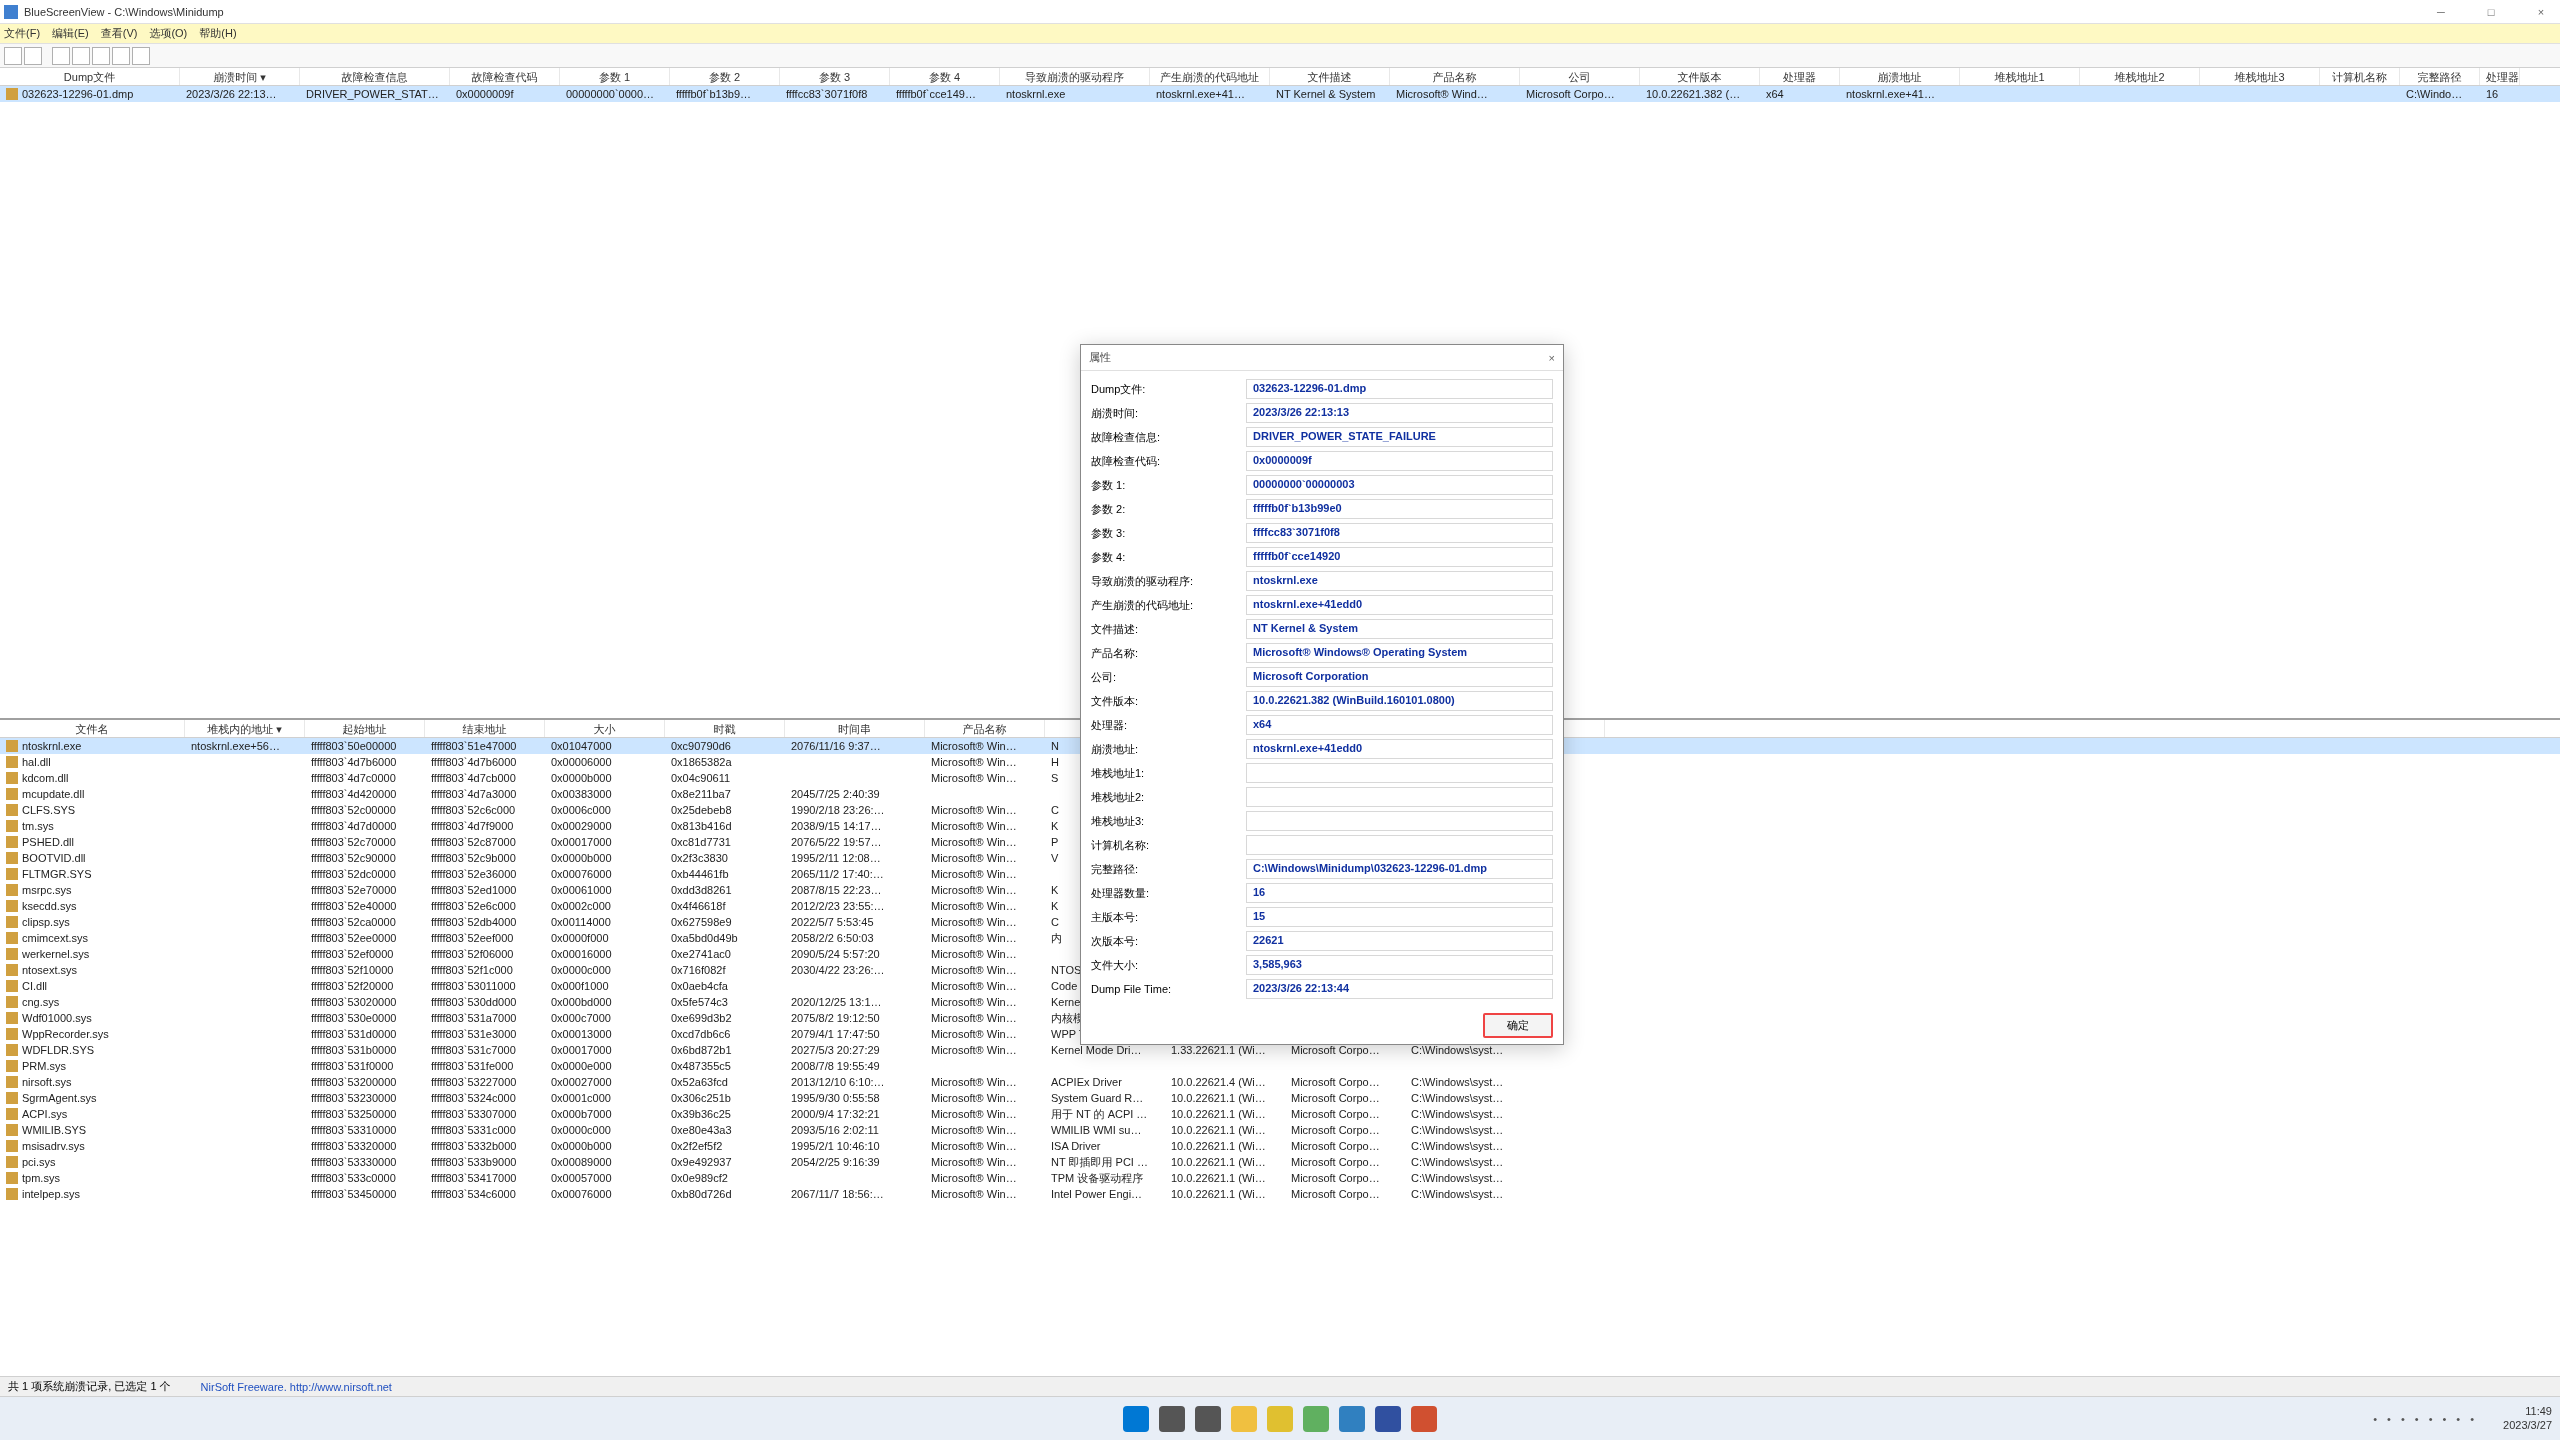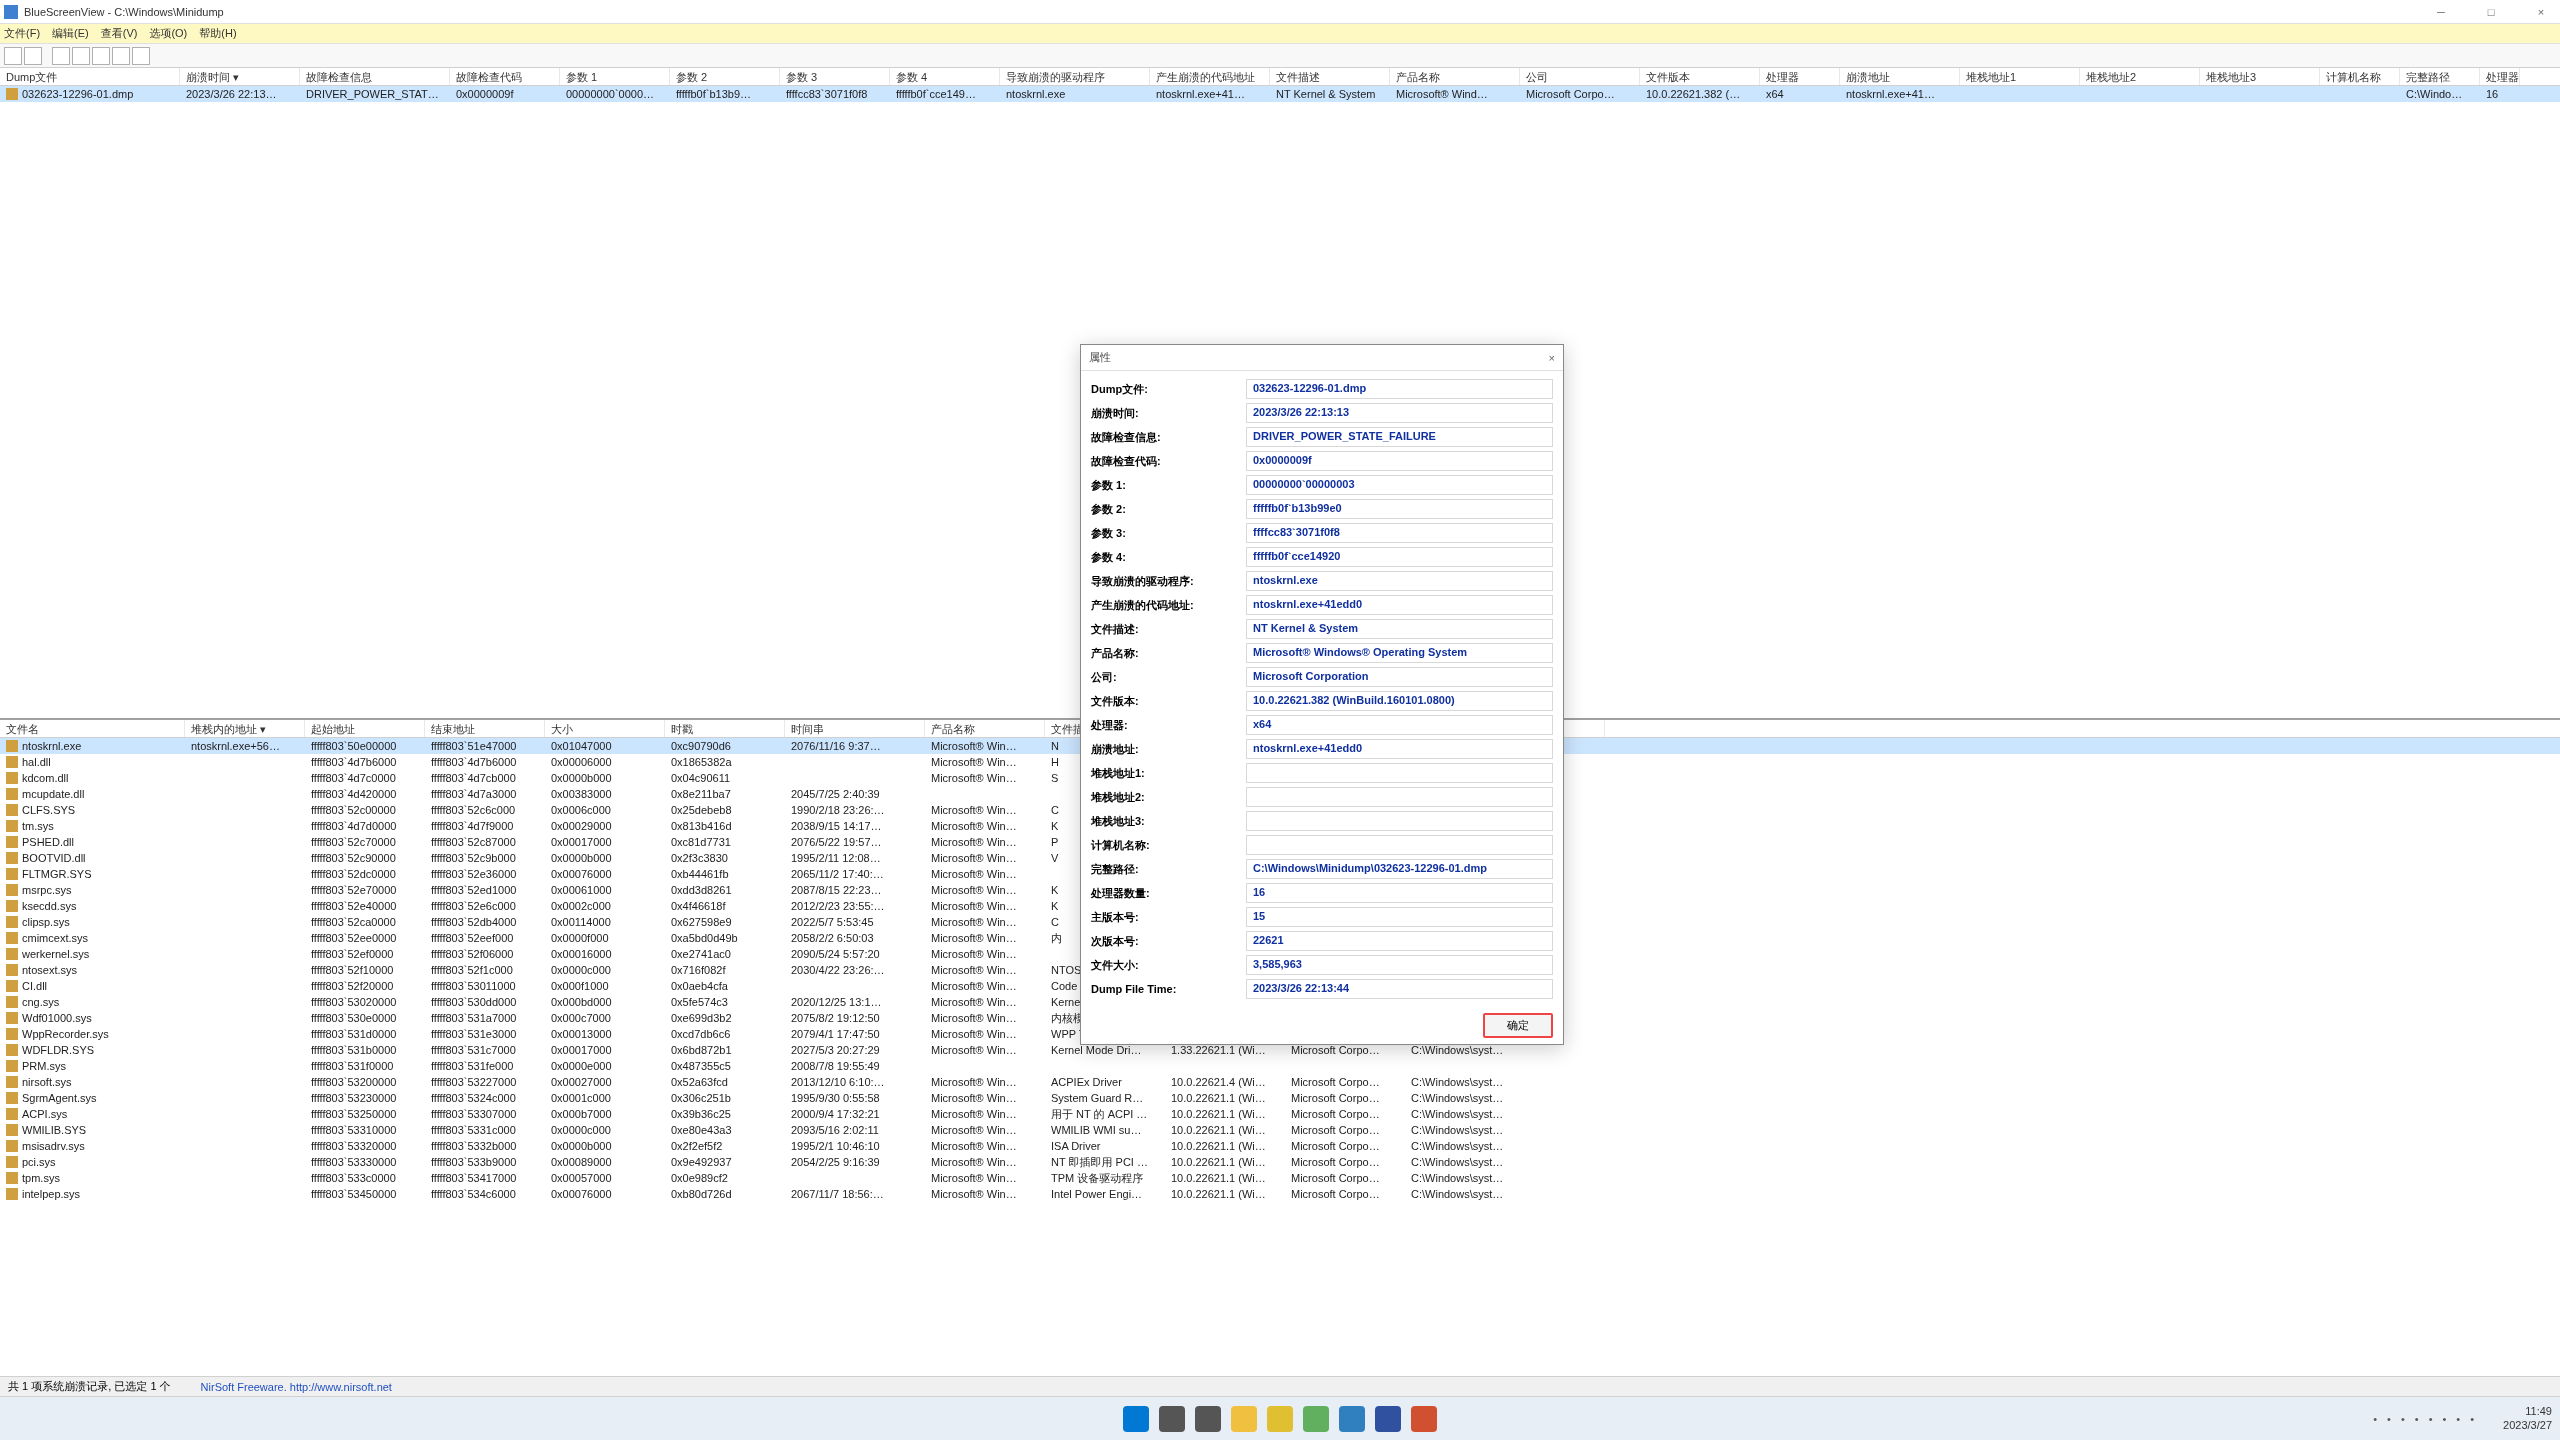--- a/index.html
+++ b/index.html
@@ -7,37 +7,37 @@
 .titlebar{background:#fff;height:24px;display:flex;align-items:center;padding:0 4px;border-bottom:1px solid #e0e0e0;}
 .titlebar .icon{width:14px;height:14px;background:#4080d0;margin-right:6px;}
 .titlebar .title{flex:1;color:#333;}
 .titlebar .winbuttons{display:flex;gap:20px;}
 .titlebar .winbtn{width:30px;text-align:center;color:#666;}
 .menubar{background:#fef9c3;height:20px;display:flex;align-items:center;padding:0 4px;gap:12px;color:#333;border-bottom:1px solid #e0e0e0;}
 .toolbar{background:#f8f8f8;height:24px;display:flex;align-items:center;padding:0 4px;gap:2px;border-bottom:1px solid #d0d0d0;}
 .toolbar .tbtn{width:18px;height:18px;border:1px solid #b0b0b0;background:#fff;}
 .toolbar .sep{width:6px;}
 .grid{background:#fff;}
-.grid-header{display:flex;background:#fff;border-bottom:1px solid #d0d0d0;height:18px;}
+.grid-header{display:flex;background:#fff;border-bottom:1px solid #d0d0d0;height:18px;text-align:center;}
 .grid-header .col{padding:2px 6px;border-right:1px solid #e8e8e8;white-space:nowrap;overflow:hidden;color:#333;}
 .grid-row{display:flex;height:16px;align-items:center;}
 .grid-row.selected{background:#cce5ff;}
 .grid-row .cell{padding:1px 6px;border-right:1px solid transparent;white-space:nowrap;overflow:hidden;color:#222;}
 .grid-row .cell.icon-cell{display:flex;align-items:center;gap:4px;}
 .grid-row .file-icon{width:12px;height:12px;background:#d0a040;display:inline-block;}
 .upper-grid{height:650px;overflow:hidden;}
 .lower-grid{flex:1;overflow:hidden;border-top:2px solid #a0a0a0;}
 .statusbar{background:#f0f0f0;height:20px;display:flex;align-items:center;padding:0 8px;border-top:1px solid #d0d0d0;gap:30px;}
 .statusbar .link{color:#2050c0;}
 .dialog{position:absolute;top:344px;left:1080px;width:484px;background:#fff;border:1px solid #888;box-shadow:0 4px 20px rgba(0,0,0,0.2);}
 .dialog .dlg-title{background:#fff;height:26px;display:flex;align-items:center;padding:0 8px;border-bottom:1px solid #e0e0e0;color:#444;}
 .dialog .dlg-title .close{margin-left:auto;color:#666;}
 .dialog .dlg-body{padding:6px 10px;}
 .dialog .proprow{display:flex;height:24px;align-items:center;}
-.dialog .proprow .plabel{width:155px;color:#000;font-weight:bold;}
+.dialog .proprow .plabel{width:155px;color:#000;font-weight:normal;}
 .dialog .proprow .pvalue{flex:1;border:1px solid #d8d8d8;padding:2px 6px;color:#1030a0;font-weight:bold;height:20px;white-space:nowrap;overflow:hidden;}
 .dialog .dlg-buttons{padding:6px 10px;display:flex;justify-content:flex-end;}
 .dialog .dlg-buttons button{padding:3px 22px;border:2px solid #ef4444;background:#f4f4f4;border-radius:2px;}
 .taskbar{position:absolute;bottom:0;left:0;right:0;height:44px;background:#e8eef6;display:flex;align-items:center;justify-content:center;border-top:1px solid #d0d0d0;}
 .taskbar .center{display:flex;gap:10px;}
 .taskbar .ticon{width:26px;height:26px;border-radius:4px;}
 .taskbar .tray{position:absolute;right:8px;display:flex;align-items:center;gap:10px;color:#333;}
 .taskbar .clock{text-align:right;line-height:1.2;margin-left:19px;}
 .main-content{display:flex;flex-direction:column;height:calc(1440px - 44px - 24px - 20px - 24px - 20px);}
 .lower-body{overflow-y:auto;height:620px;}

